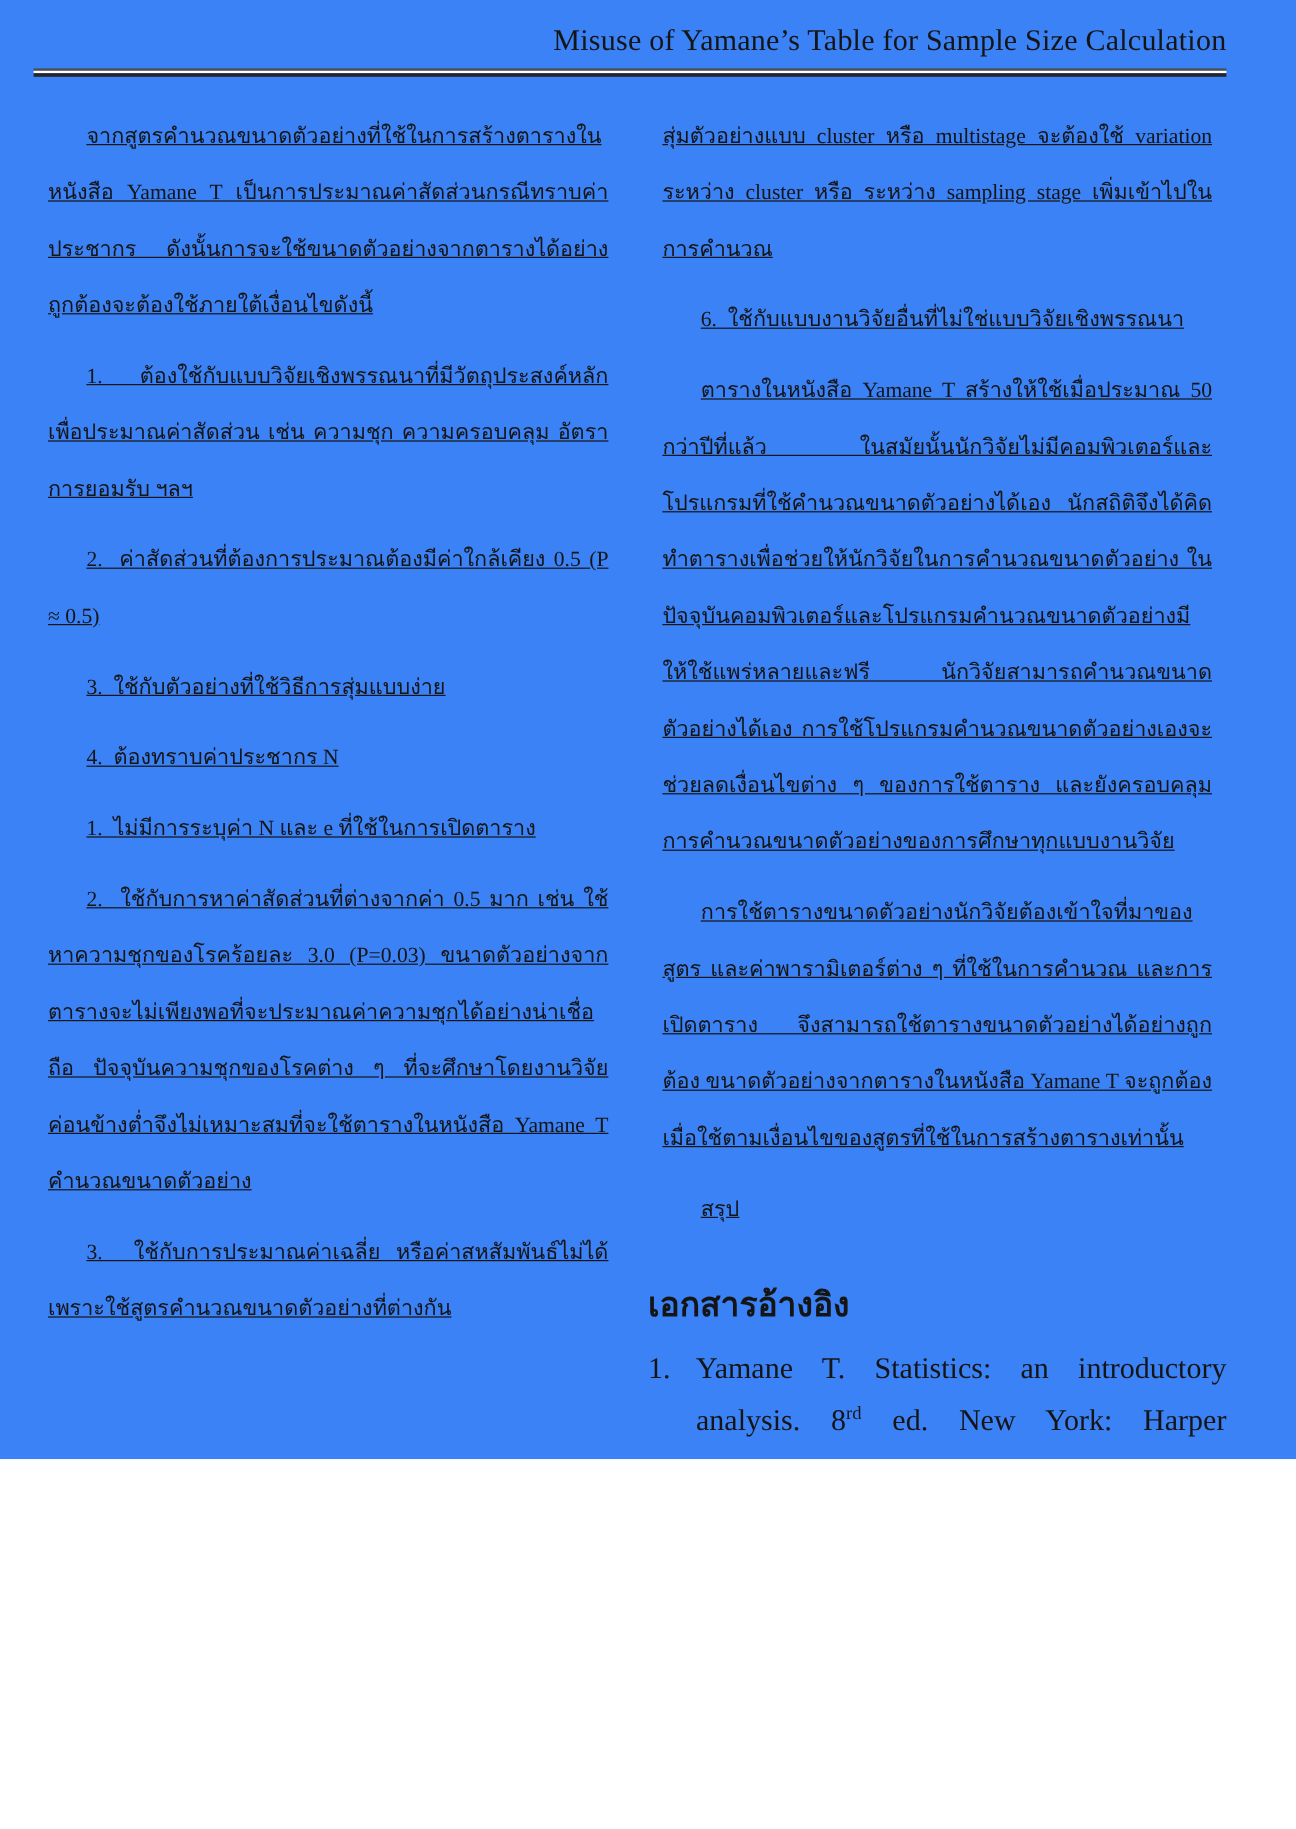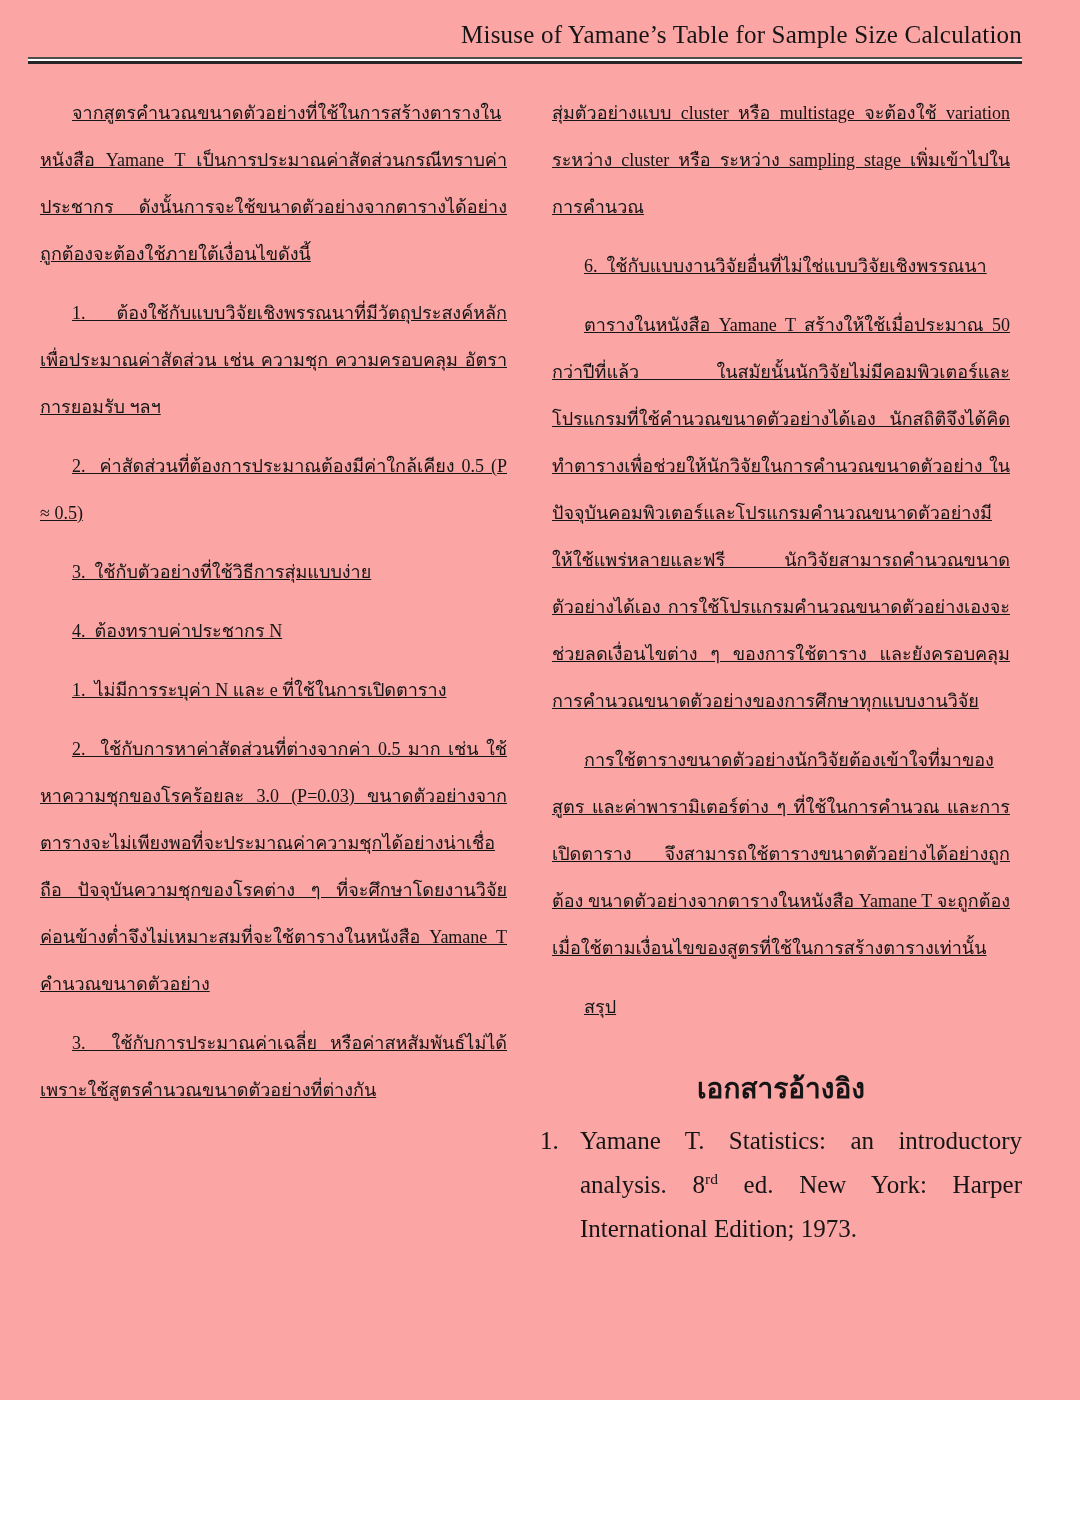--- a/index.html
+++ b/index.html
@@ -1,20 +1,20 @@
 <!DOCTYPE html>
 <html><head>
 <meta charset="utf-8">
 <style>
   html, body { margin: 0; padding: 0; background: #ffffff; }
   .page {
     position: relative;
     width: 1080px;
-    height: 1400px;
-    background: #fca5a5;
+    height: 1216px;
+    background: #3b82f6;
     color: #151515;
     font-family: "Liberation Serif", serif;
     overflow: hidden;
   }
   .content {
     position: absolute;
     left: 28px;
     top: 0;
     width: 994px;
   }
@@ -44,21 +44,21 @@
     text-align: justify;
     word-break: normal;
     text-decoration: underline;
   }
   .indent { text-indent: 32px; }
   sup.sp { font-size: 0.62em; line-height: 0; vertical-align: super; }
 
   .summary-heading { margin-top: 44px; }
   .refs-heading {
     margin: 38px 0 10px 0;
-    text-align: center;
+    text-align: left;
     font-weight: bold;
     font-size: 28px;
     line-height: 40px;
   }
   .ref {
     display: flex;
     font-size: 25px;
     line-height: 44px;
     text-align: justify;
   }

